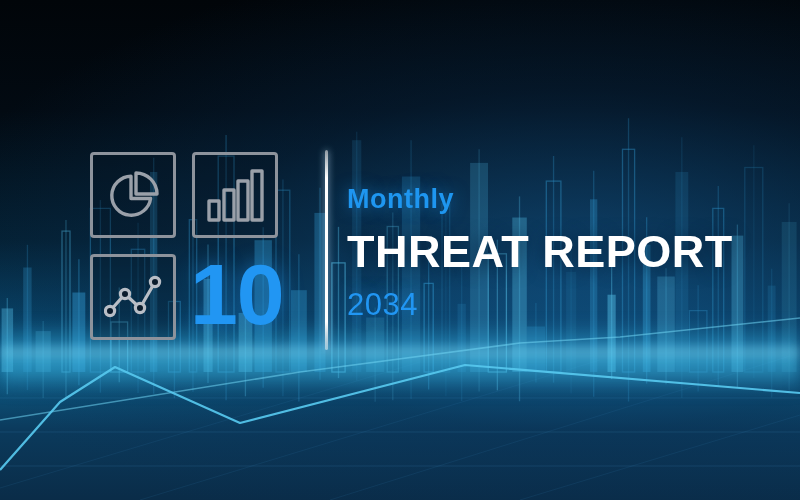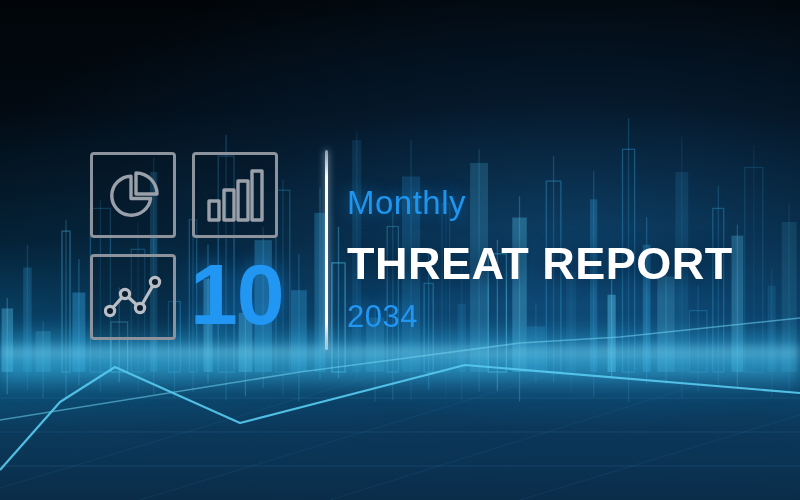--- a/index.html
+++ b/index.html
@@ -25,26 +25,26 @@
   }
   
   #divider{
     position:absolute;left:325px;top:150px;width:3px;height:200px;
     background:linear-gradient(180deg, rgba(255,255,255,0.55) 0%, #ffffff 14%, #ffffff 86%, rgba(255,255,255,0.5) 100%);
     box-shadow:0 0 7px rgba(190,230,255,0.75);
     border-radius:2px;
   }
   #textblock{position:absolute;left:347px;top:186px;}
   #kicker{
-    font-size:33px;font-weight:400;letter-spacing:0.5px;color:#1e96f0;line-height:1;
+    font-size:27px;font-weight:700;letter-spacing:0.5px;color:#1e96f0;line-height:1;
     text-shadow:0 0 16px rgba(30,150,240,0.55);
   }
   #maintitle{
     font-size:45px;font-weight:bold;letter-spacing:0.5px;color:#ffffff;line-height:1;
-    margin-top:22px;text-shadow:0 2px 18px rgba(6,30,55,0.85);
+    margin-top:16px;text-shadow:0 2px 18px rgba(6,30,55,0.85);
   }
   #subtitle{
     font-size:31px;font-weight:400;letter-spacing:0.5px;color:#2196f3;line-height:1;
     margin-top:15px;text-shadow:0 0 16px rgba(33,150,243,0.5);
   }
   
   #iconsgrid{position:absolute;left:90px;top:152px;width:188px;height:188px;}
   .iconbox{
     position:absolute;width:86px;height:86px;box-sizing:border-box;
     border:3px solid #8d939c;border-radius:4px;

